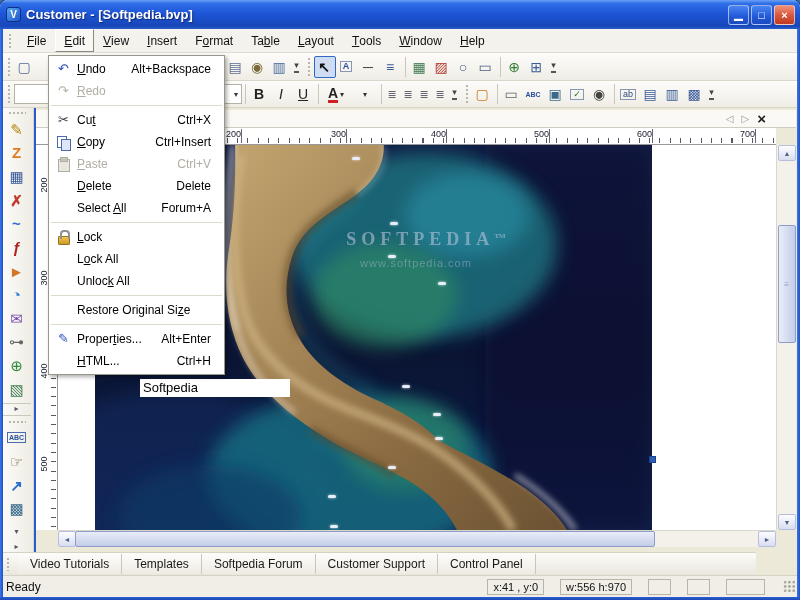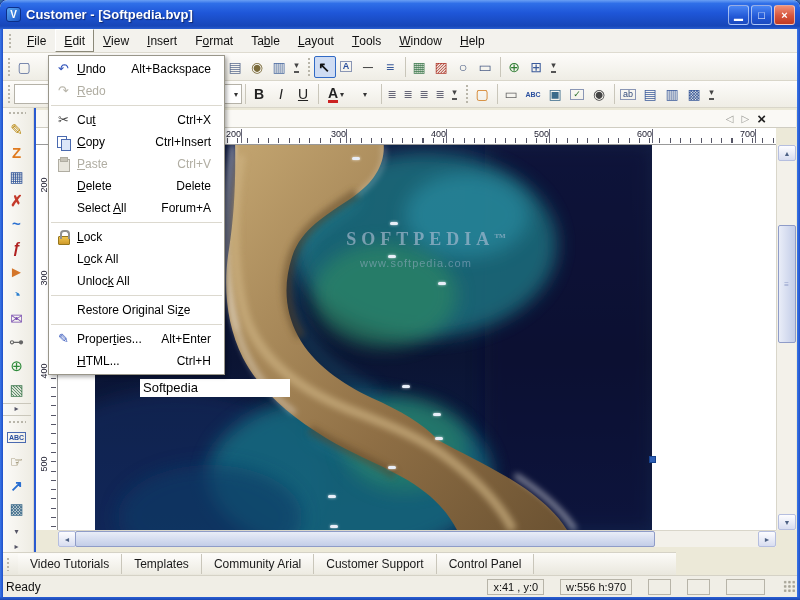--- a/index.html
+++ b/index.html
@@ -128,21 +128,21 @@
   .vscroll .up{left:1px;top:0;}
   .vscroll .down{left:1px;bottom:0;}
   .hscroll .left{left:0;top:0;}
   .hscroll .right{right:0;top:0;}
   .vthumb{position:absolute;left:1px;top:80px;width:18px;height:118px;border:1px solid #8f9cc8;border-radius:2px;
     background:linear-gradient(90deg,#e9edf8,#c3cde8);}
   .hthumb{position:absolute;left:17px;top:0;width:580px;height:16px;border:1px solid #8f9cc8;border-radius:2px;
     background:linear-gradient(180deg,#e9edf8,#c3cde8);}
   .thumbrid{position:absolute;left:50%;top:50%;transform:translate(-50%,-50%);font-size:8px;color:#8f9cc8;letter-spacing:1px;}
   
-  .btabs{position:absolute;left:0;top:552px;width:676px;height:23px;
+  .btabs{position:absolute;left:0;top:552px;width:756px;height:23px;
     background:linear-gradient(180deg,#fcfbf8,#e9e7dd);border-top:1px solid #d5d2c6;
     display:flex;align-items:center;padding-left:6px;font-size:12px;z-index:20;}
   .btabs::before{content:"";width:4px;height:14px;margin-right:8px;
     background-image:radial-gradient(circle,#b9b6aa 1px,transparent 1.4px);background-size:4px 4px;}
   .btab{padding:3px 12px;color:#1a1a1a;border-right:1px solid #c9c6ba;
     background:linear-gradient(180deg,#fdfcfa,#edebe2);}
   
   .statusbar{position:absolute;left:0;top:575px;width:800px;height:22px;background:#f0eee6;
     border-top:1px solid #d5d2c6;display:flex;align-items:center;font-size:12px;color:#111;
     padding:0 4px 0 6px;z-index:20;}
@@ -636,21 +636,21 @@
   <div class="hscroll">
     <div class="sbtn left">◄</div>
     <div class="hthumb"></div>
     <div class="sbtn right">►</div>
   </div>
   <div class="scorner"></div>
 
   <div class="btabs">
     <div class="btab">Video Tutorials</div>
       <div class="btab">Templates</div>
-      <div class="btab">Community Arial</div>
+      <div class="btab">Softpedia Forum</div>
       <div class="btab">Customer Support</div>
       <div class="btab">Control Panel</div>
   </div>
 
   <div class="statusbar">
     <span class="sready">Ready</span>
     <span class="spgroup">
       <span class="sp">x:41 , y:0</span>
       <span class="sp">w:556 h:970</span>
       <span class="sp e1"></span>

